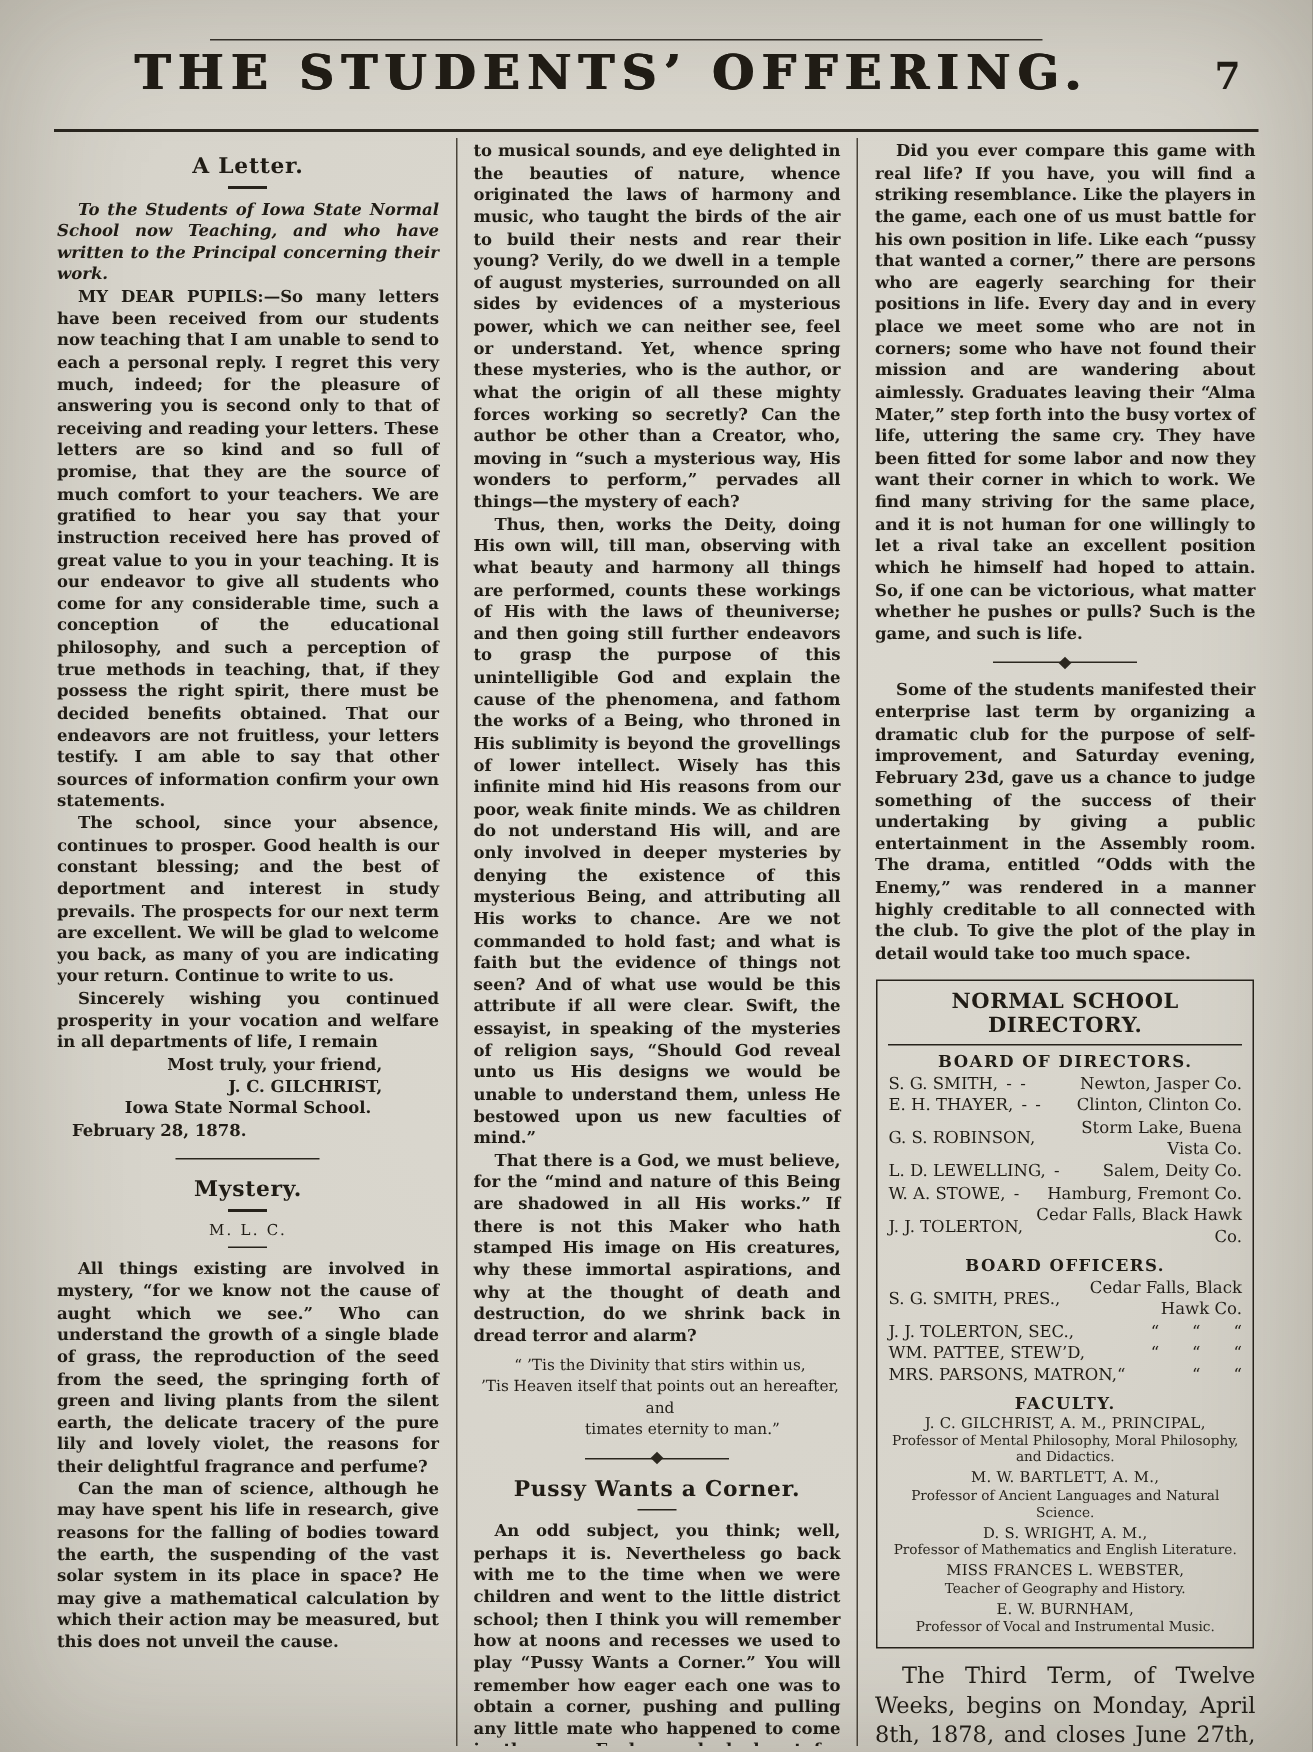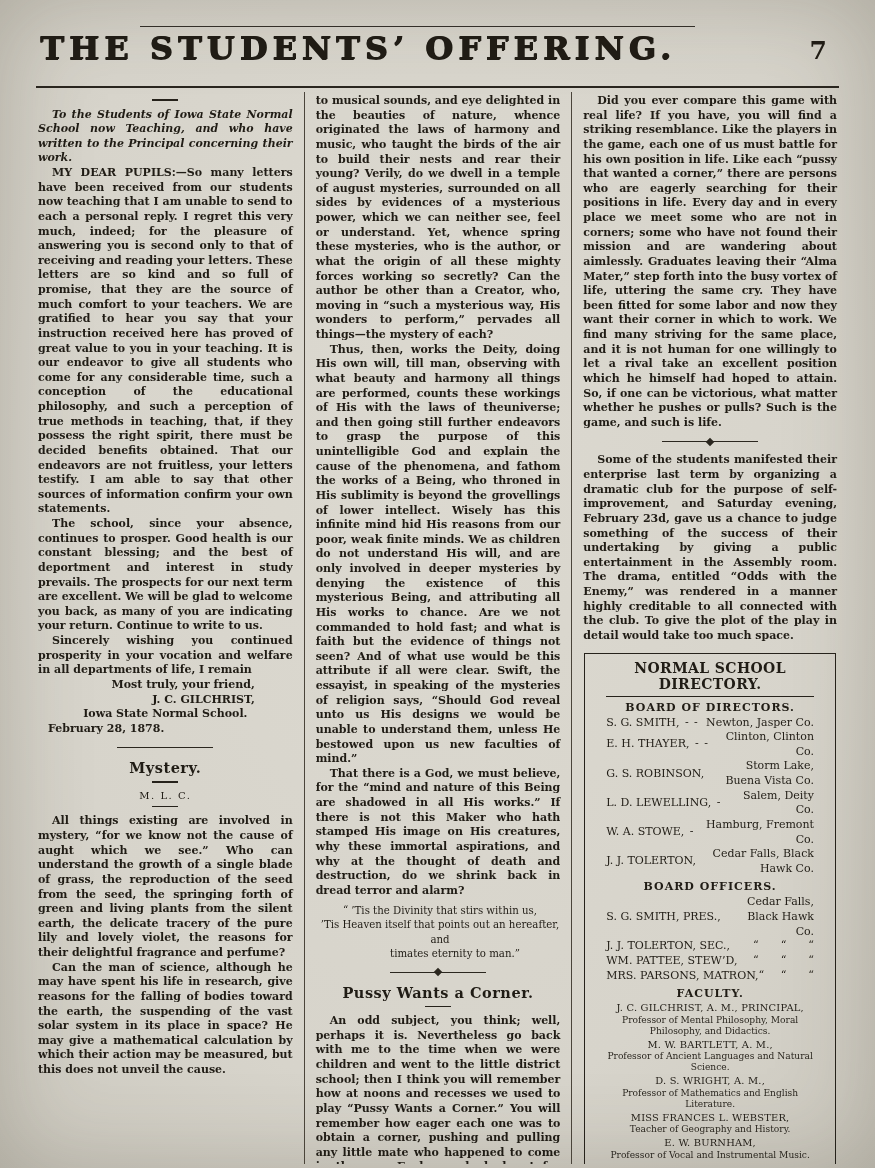--- a/index.html
+++ b/index.html
@@ -15,21 +15,21 @@
       overflow: hidden;
       position: relative;
       box-shadow: inset 0 0 90px rgba(70,62,48,.25);
     }
     
     .masthead { height: 88px; padding: 26px 40px 0; position: relative; box-sizing: border-box; }
     .mast-rule-top { height: 1px; background: #332f28; margin: 0 140px 4px 100px; }
     .mast-row { display: flex; align-items: flex-start; }
     .mast-title {
       flex: 1; margin: 0; padding-right: 60px;
-      text-align: left;
+      text-align: center;
       font-size: 32px; line-height: 1.1; font-weight: bold;
       letter-spacing: 5px;
       text-shadow: 1px 0 0 currentColor, 0 0.6px 0 currentColor;
     }
     .pagenum { position: absolute; right: 48px; top: 36px; font-size: 25px; font-weight: bold; }
     .head-rule { position: absolute; left: 36px; right: 36px; bottom: 0; height: 2px; background: #29251e; }
     
     .columns { display: flex; height: 1076px; padding: 4px 36px 0; box-sizing: border-box; }
     .col { width: 33.333%; padding: 2px 11px 0; overflow: hidden; box-sizing: border-box; }
     .col.c1 { padding-left: 2px; }
@@ -48,21 +48,21 @@
       content: ""; position: absolute; left: 45px; top: -2.5px;
       width: 6px; height: 6px; background: #2b271f; transform: rotate(45deg);
     }
     .sig-closing { text-align: center; padding-left: 14%; }
     .sig-name { text-align: center; padding-left: 30%; }
     .sig-school { text-align: center; }
     .sig-date { text-indent: 10px; }
     .verse { font-size: 10.2px; line-height: 1.38; margin: 6px 0 2px 4px; text-align: center; }
     .verse-indent { padding-left: 30px; }
     
-    .directory { border: 1.5px solid #26221b; margin: 9px 1px 9px; padding: 5px 21px 7px; }
+    .directory { border: 1.5px solid #26221b; margin: 9px 1px 9px; padding: 5px 7px 7px; }
     .dir-title {
       font-size: 14px; font-weight: bold; text-align: center; letter-spacing: .4px;
       margin: 1px 0 4px; padding-bottom: 4px; border-bottom: 1px solid #26221b;
     }
     .dir-sub { font-size: 11px; font-weight: bold; text-align: center; letter-spacing: 1px; margin: 4px 0 2px; }
     .dir-row { display: flex; justify-content: space-between; font-size: 11px; line-height: 1.33; align-items: center; }
     .dir-row .l { white-space: nowrap; padding-right: 6px; }
     .dir-row .r { text-align: right; }
     .fac-name { font-size: 9.9px; text-align: center; line-height: 1.28; margin-top: 2px; letter-spacing: .2px; }
     .fac-role { font-size: 9.1px; text-align: center; line-height: 1.2; color: #2a261f; }
@@ -81,20 +81,21 @@
       <h1 class="mast-title">THE STUDENTS’ OFFERING.</h1>
     </div>
     <span class="pagenum">7</span>
     <div class="head-rule"></div>
   </header>
 
   <main class="columns">
 
     <section class="col c1">
       <article>
+        <h2 class="art-head">A Letter.</h2>
         <div class="hrule"></div>
         <p class="body italic indent">To the Students of Iowa State Normal School now Teaching, and who have written to the Principal concerning their work.</p>
         <p class="body indent">MY DEAR PUPILS:—So many letters have been received from our students now teaching that I am unable to send to each a personal reply. I regret this very much, indeed; for the pleasure of answering you is second only to that of receiving and reading your letters. These letters are so kind and so full of promise, that they are the source of much comfort to your teachers. We are gratified to hear you say that your instruction received here has proved of great value to you in your teaching. It is our endeavor to give all students who come for any considerable time, such a conception of the educational philosophy, and such a perception of true methods in teaching, that, if they possess the right spirit, there must be decided benefits obtained. That our endeavors are not fruitless, your letters testify. I am able to say that other sources of information confirm your own statements.</p>
         <p class="body indent">The school, since your absence, continues to prosper. Good health is our constant blessing; and the best of deportment and interest in study prevails. The prospects for our next term are excellent. We will be glad to welcome you back, as many of you are indicating your return. Continue to write to us.</p>
         <p class="body indent">Sincerely wishing you continued prosperity in your vocation and welfare in all departments of life, I remain</p>
         <p class="body sig-closing">Most truly, your friend,</p>
         <p class="body sig-name">J. C. GILCHRIST,</p>
         <p class="body sig-school">Iowa State Normal School.</p>
         <p class="body sig-date">February 28, 1878.</p>
       </article>

